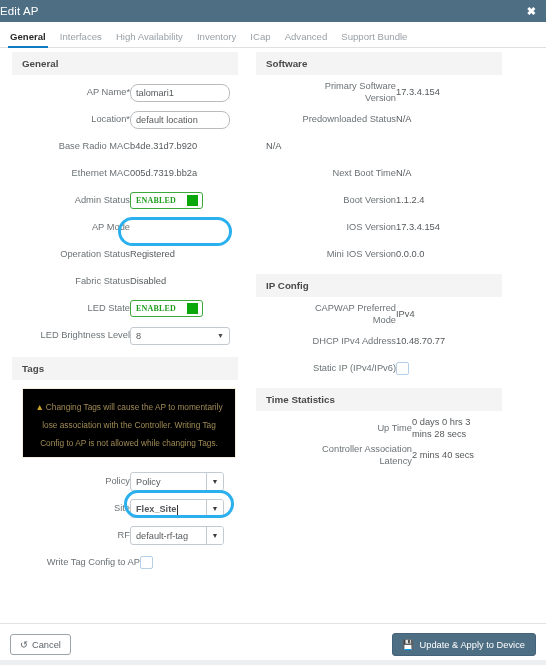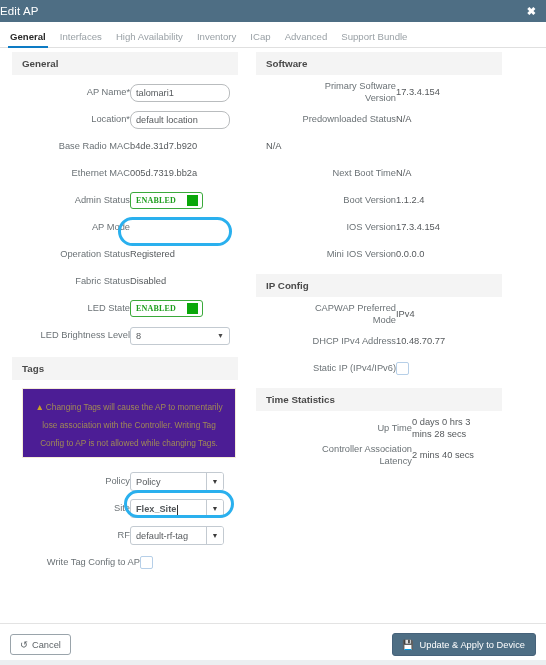--- a/index.html
+++ b/index.html
@@ -201,21 +201,21 @@
     position: absolute;
     border: 3px solid #2ab0ee;
     border-radius: 40px;
     pointer-events: none;
   }
 
   
   .warn {
     margin: 8px 0 0 10px;
     width: 214px;
-    background: #4c1d95;
+    background: #000000;
     border: 1px solid #f4ecd8;
     padding: 7px 8px;
     text-align: center;
   }
   .warn .wtxt {
     font-size: 8.3px;
     color: #a08a55;
     line-height: 1.45;
   }
   .warn .wicon {

